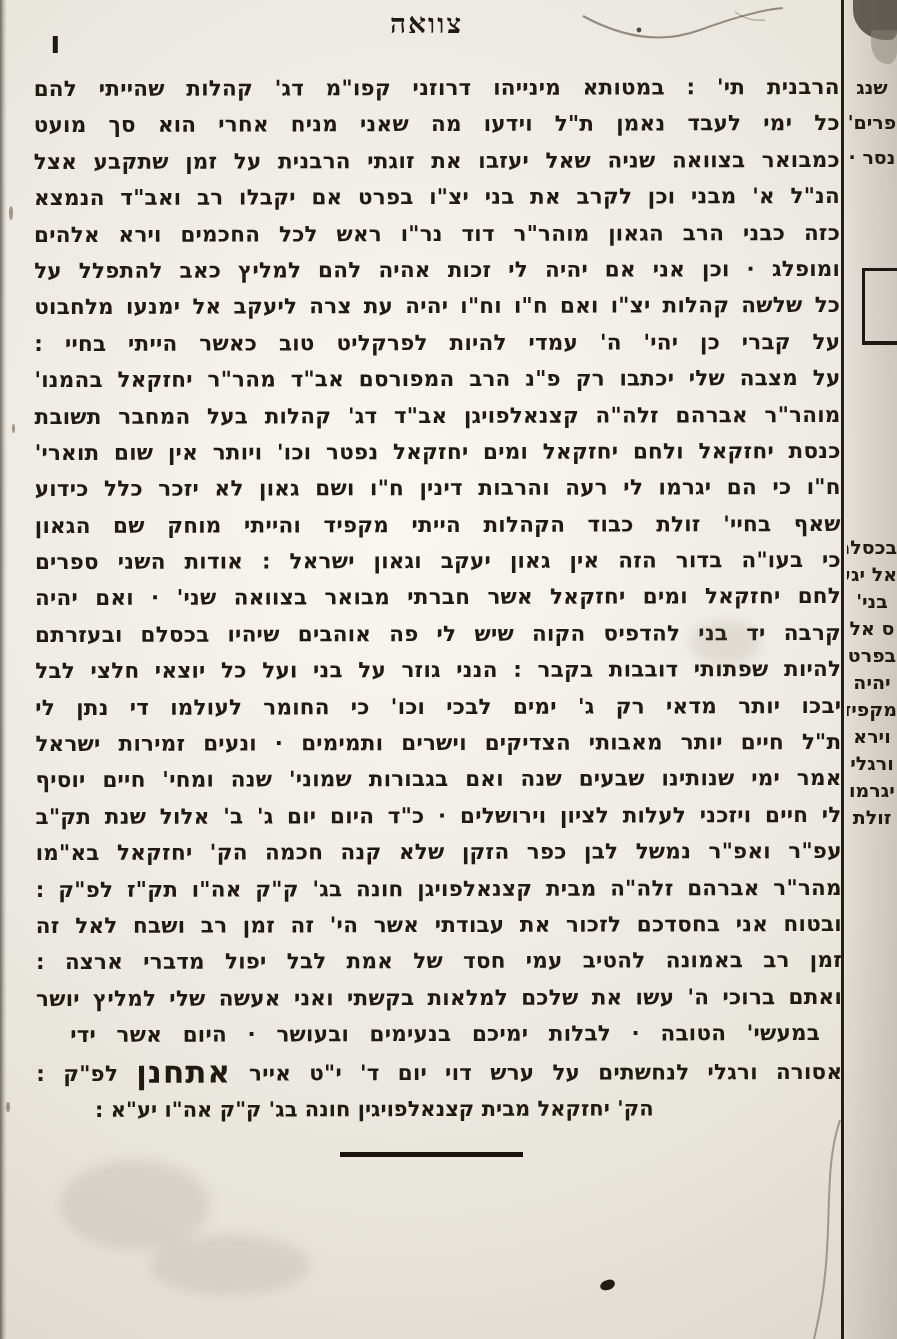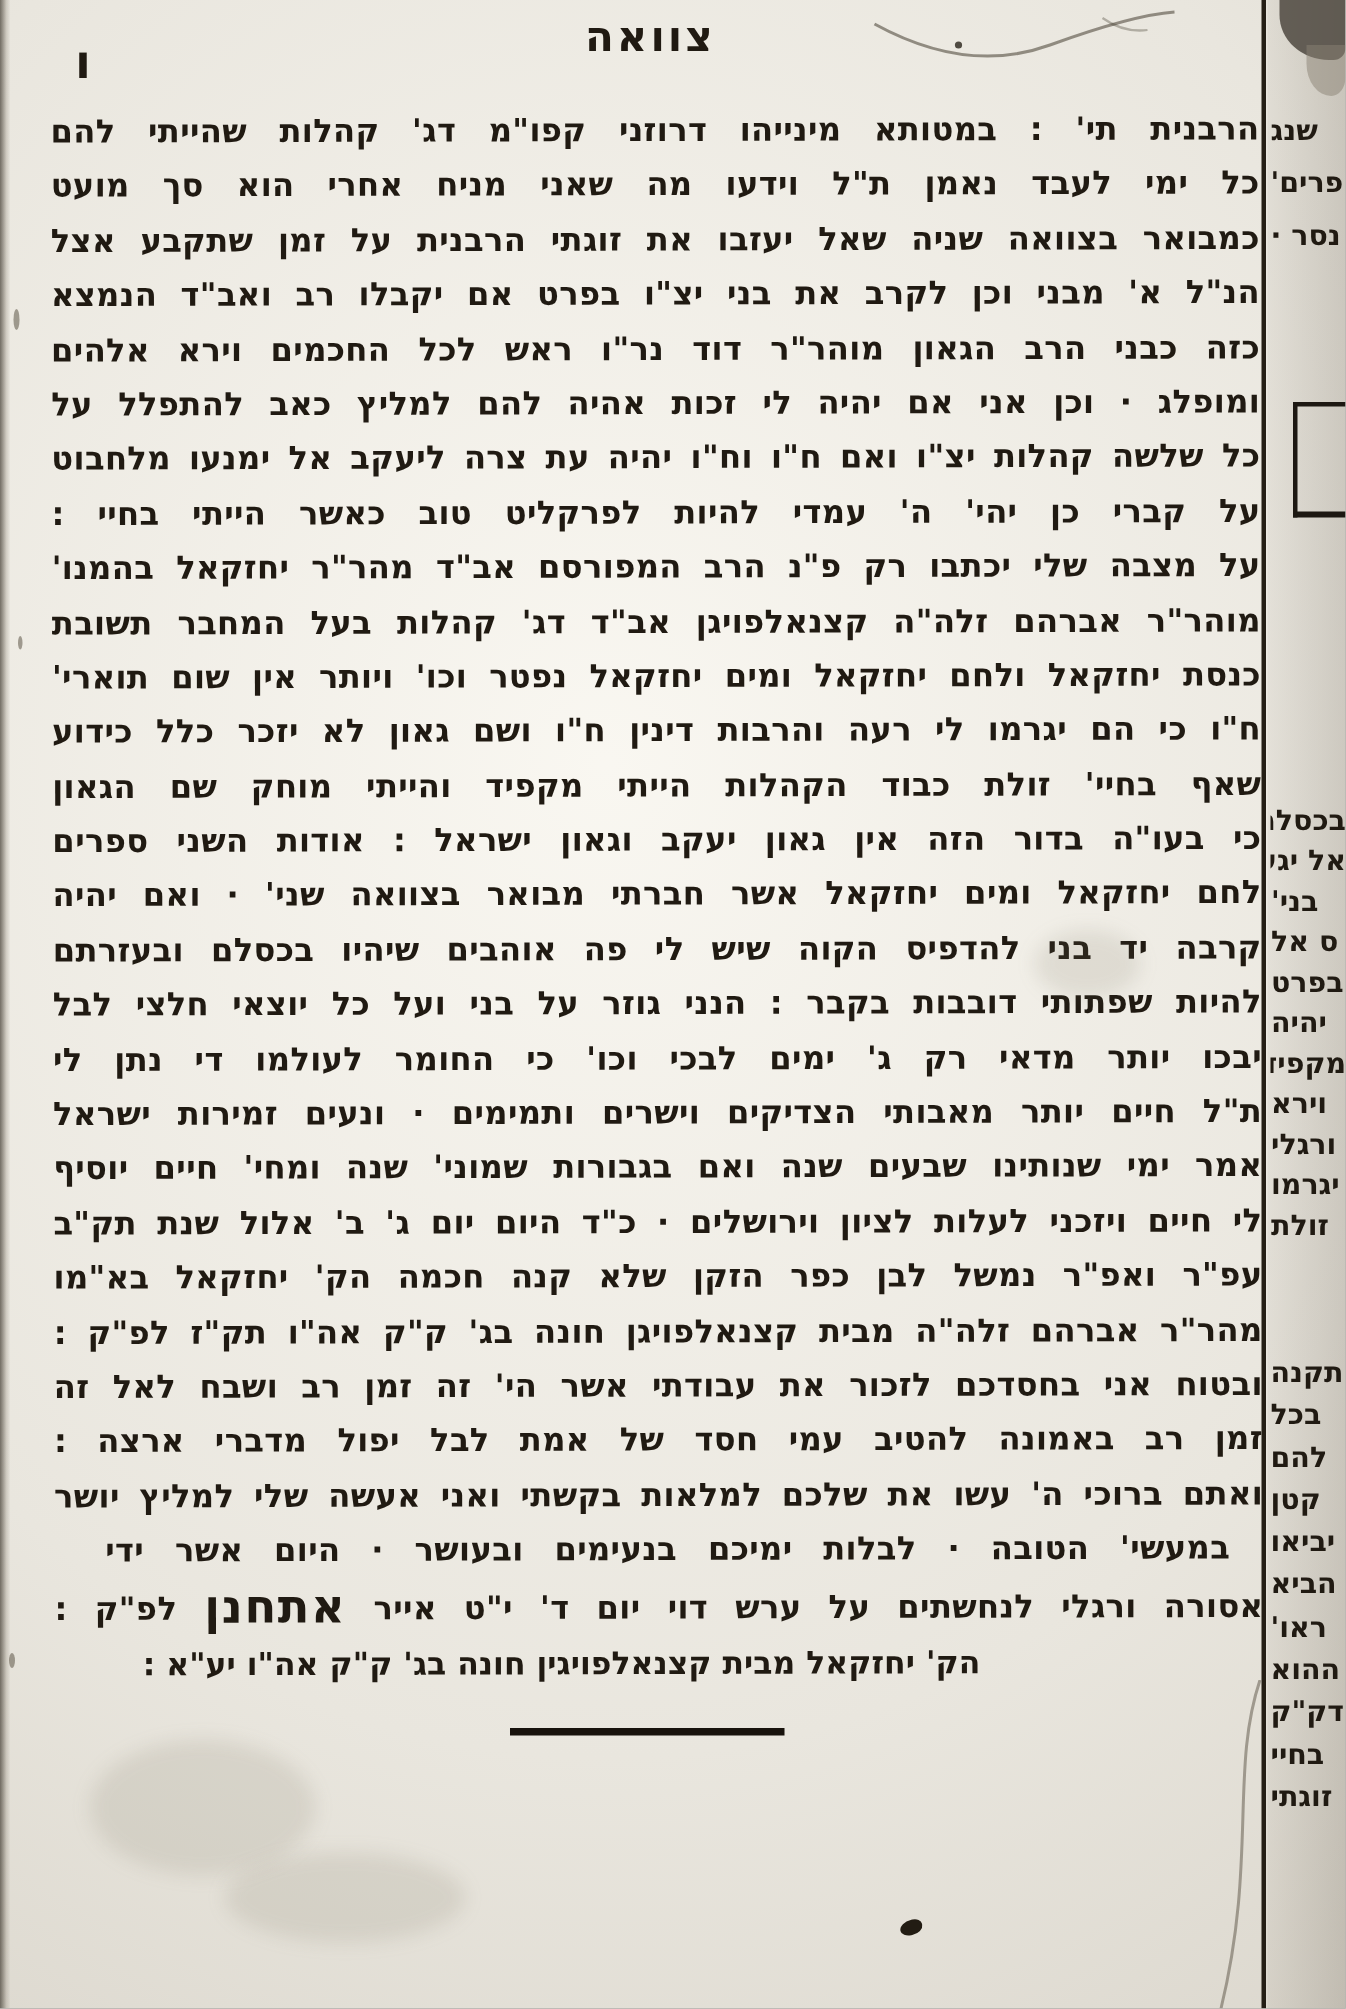--- a/index.html
+++ b/index.html
@@ -6,21 +6,21 @@
   .stage{
     position:relative;width:897px;height:1339px;overflow:hidden;
     background:
       radial-gradient(ellipse 120% 90% at 45% 38%, rgba(250,248,242,.95) 0%, rgba(233,230,222,.9) 55%, rgba(210,205,194,.9) 100%),
       #e9e6de;
     font-family:"DejaVu Sans", sans-serif;
     color:#201a12;
   }
   
   .page-number{position:absolute;left:50px;top:24px;font-size:31px;font-weight:bold;}
-  .header-title{position:absolute;left:390px;top:8px;font-size:28px;font-weight:bold;letter-spacing:2px;direction:rtl;}
+  .header-title{position:absolute;left:390px;top:8px;font-size:28px;font-weight:bold;letter-spacing:2px;direction:rtl;font-family:Liberation Serif, serif;}
   
   .column{position:absolute;left:35px;top:70px;width:806px;transform:rotate(-0.15deg);}
   .bline{
     direction:rtl;height:36.4px;line-height:36.4px;
     font-size:21.5px;font-weight:bold;white-space:nowrap;
     text-align:justify;text-align-last:justify;
     letter-spacing:.2px;
   }
   .body-lines div:nth-of-type(27){padding-right:22px;padding-left:34px;}
   .line28{display:block;}
@@ -28,21 +28,21 @@
   .signature{
     direction:rtl;height:40px;line-height:40px;font-size:21px;font-weight:bold;
     white-space:nowrap;text-align:center;margin-right:185px;margin-left:55px;
     text-align-last:auto;
   }
   .divider{position:absolute;left:340px;top:1152px;width:183px;height:5px;background:#18130d;}
   
   .gutter-shade{position:absolute;left:845px;top:0;width:52px;height:1339px;
     background:linear-gradient(to right, rgba(120,110,95,.08), rgba(95,86,72,.22));}
   .rule-vertical{position:absolute;left:841px;top:0;width:3px;height:1339px;background:#241e15;}
-  .mfrag{position:absolute;left:847px;width:50px;direction:rtl;text-align:left;overflow:hidden;}
+  .mfrag{position:absolute;left:847px;width:50px;direction:rtl;text-align:center;overflow:hidden;}
   .mfrag span{display:block;font-size:19px;font-weight:bold;white-space:nowrap;}
   .mfrag-top{top:70px;}   .mfrag-top span{line-height:35px;}
   .mfrag-mid{top:534px;}  .mfrag-mid span{line-height:27px;}
   .mfrag-bot{top:901px;}  .mfrag-bot span{line-height:28.3px;}
   .margin-bracket{position:absolute;left:862px;top:268px;width:40px;height:70px;
     border-top:3px solid #1d1812;border-left:3px solid #1d1812;border-bottom:4px solid #1d1812;}
   
   .edge-left{position:absolute;left:0;top:0;width:7px;height:1339px;
     background:linear-gradient(to right,#4a443a,rgba(150,142,128,.45) 60%,transparent);opacity:.75;}
   .corner-blob{position:absolute;right:0;top:0;width:44px;height:40px;background:#4e483f;
@@ -127,34 +127,20 @@
       <span>בני'</span>
       <span>ס אל</span>
       <span>בפרט</span>
       <span>יהיה</span>
       <span>מקפיד</span>
       <span>וירא</span>
       <span>ורגלי</span>
       <span>יגרמו</span>
       <span>זולת</span>
     </div>
-  <div class="mfrag mfrag-bot">
-
-  <span>תקנה</span>
-      <span>בכל</span>
-      <span>להם</span>
-      <span>קטן</span>
-      <span>יביאו</span>
-      <span>הביא</span>
-      <span>ראו'</span>
-      <span>ההוא</span>
-      <span>דק"ק</span>
-      <span>בחיי</span>
-      <span>זוגתי</span>
-    </div>
 
   <div class="edge-left"></div>
   <div class="corner-blob"></div>
   <div class="corner-blob2"></div>
   <div class="ink-speck"></div>
 
   <svg class="crease-svg" style="left:780px;top:1120px" width="70" height="219" viewBox="0 0 70 219">
     <path d="M60,0 C40,60 58,120 34,219" stroke="rgba(90,82,68,.5)" stroke-width="2" fill="none"></path>
   </svg>
 

